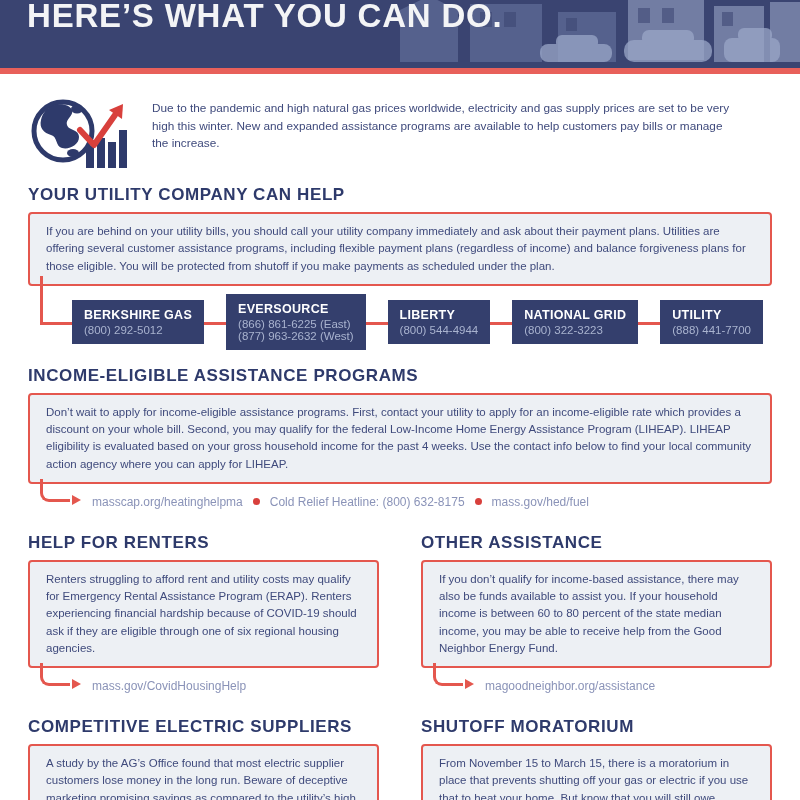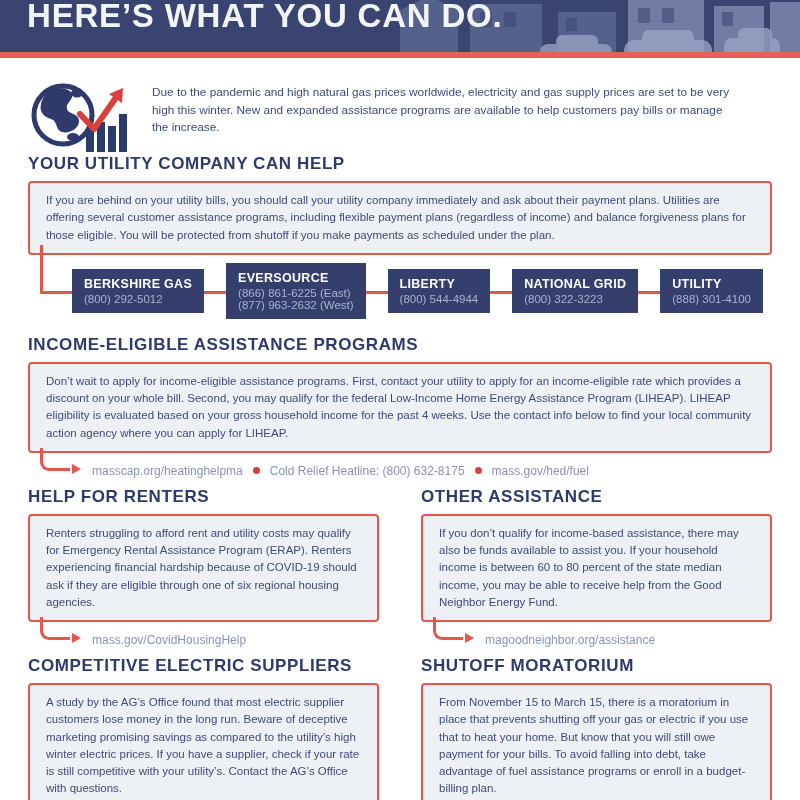--- a/index.html
+++ b/index.html
@@ -1,35 +1,35 @@
 <!DOCTYPE html>
 <html><head>
 <meta charset="utf-8">
 <style>
   * { box-sizing: border-box; margin: 0; padding: 0; }
   html, body { width: 800px; height: 800px; overflow: hidden; background: #fff;
     font-family: "Liberation Sans", sans-serif; }
 
   
-  .header { position: relative; height: 52px; background: #3a4471; overflow: hidden; }
+  .header { position: relative; height: 68px; background: #3a4471; overflow: hidden; }
   .header-scene { position: absolute; right: 0; top: 0; }
   .header-title { position: absolute; left: 27px; top: -3px; color: #f3f4f6;
     font-size: 33px; font-weight: bold; letter-spacing: 0.8px; white-space: nowrap; }
   .red-rule { height: 6px; background: #e8605a; }
 
   .content { padding: 0 28px; }
 
   
   .intro { display: flex; gap: 20px; margin-top: 18px; align-items: flex-start; }
   .intro-icon { flex: 0 0 auto; }
   .intro-text { margin-top: 8px; max-width: 585px; font-size: 11.8px; line-height: 1.5;
     color: #3f4a7c; }
 
   
-  .section-heading { font-size: 17px; font-weight: bold;
+  .section-heading { margin-top: 15px; font-size: 17px; font-weight: bold;
     letter-spacing: 0.6px; color: #2e3a6b; }
 
   
   .callout { margin-top: 7px; border: 2px solid #e4574e; border-radius: 4px;
     background: #edf0f4; padding: 9px 16px; font-size: 11.5px; line-height: 1.5;
     color: #3f4a7c; }
 
   
   .companies-wrap { position: relative; margin-top: 0; padding: 8px 0 6px 0; }
   .companies-vline { position: absolute; left: 12px; top: -10px; width: 3px; height: 48px;
@@ -138,21 +138,21 @@
       <div class="company">
         <div class="company-name">LIBERTY</div>
         <div class="company-phone">(800) 544-4944</div>
       </div>
       <div class="company">
         <div class="company-name">NATIONAL GRID</div>
         <div class="company-phone">(800) 322-3223</div>
       </div>
       <div class="company">
         <div class="company-name">UTILITY</div>
-        <div class="company-phone">(888) 301-4100</div>
+        <div class="company-phone">(888) 441-7700</div>
       </div>
     </div>
   </div>
 
   <h2 class="section-heading" style="margin-top:10px">INCOME-ELIGIBLE ASSISTANCE PROGRAMS</h2>
   <div class="callout">
     <span>Don’t wait to apply for income-eligible assistance programs. First, contact your utility to apply for an income-eligible rate which provides a discount on your whole bill. Second, you may qualify for the federal Low-Income Home Energy Assistance Program (LIHEAP). LIHEAP eligibility is evaluated based on your gross household income for the past 4 weeks. Use the contact info below to find your local community action agency where you can apply for LIHEAP.</span>
   </div>
   <div class="link-row">
     <div class="elbow"></div>

